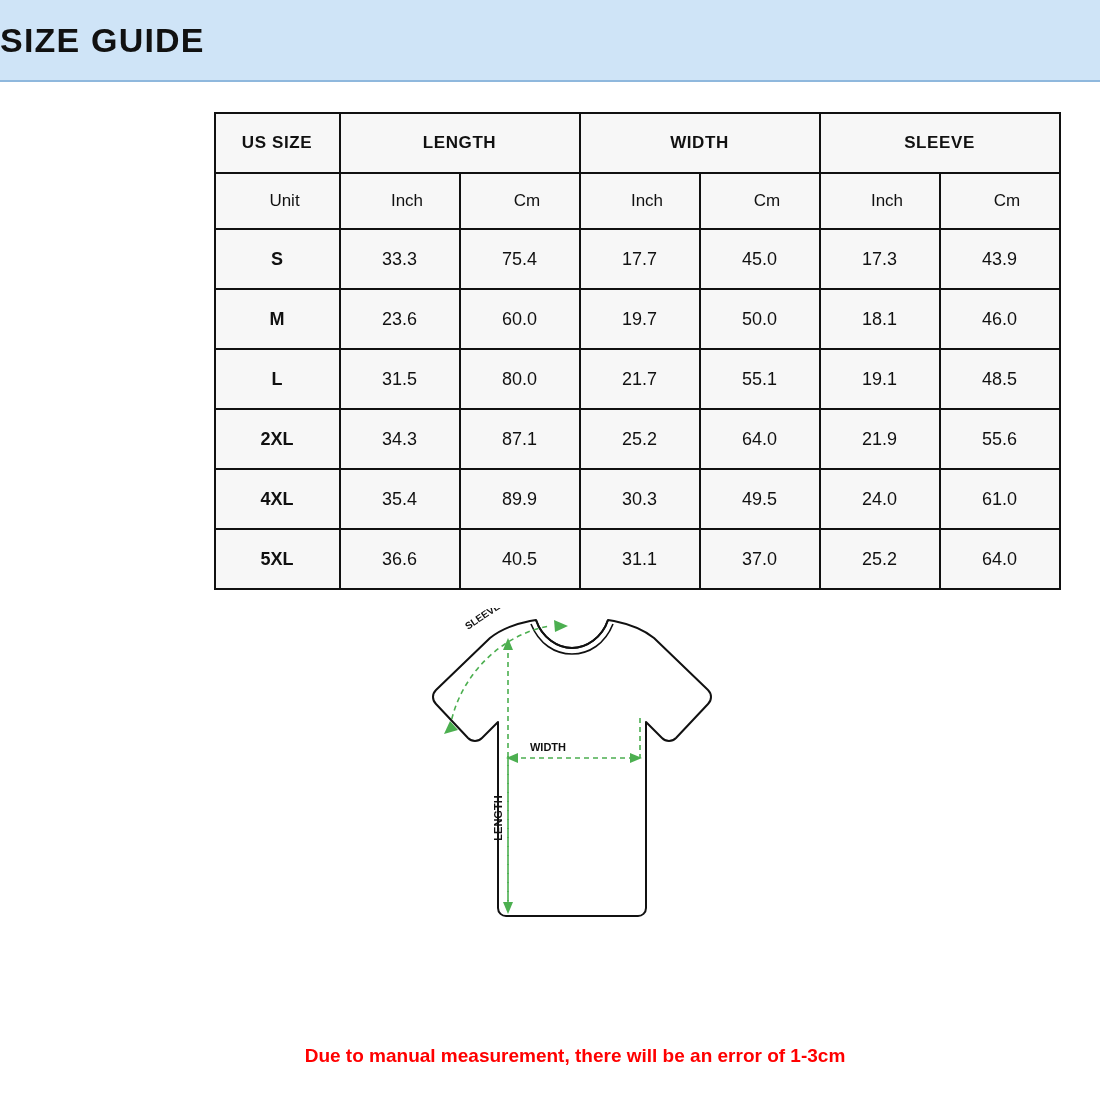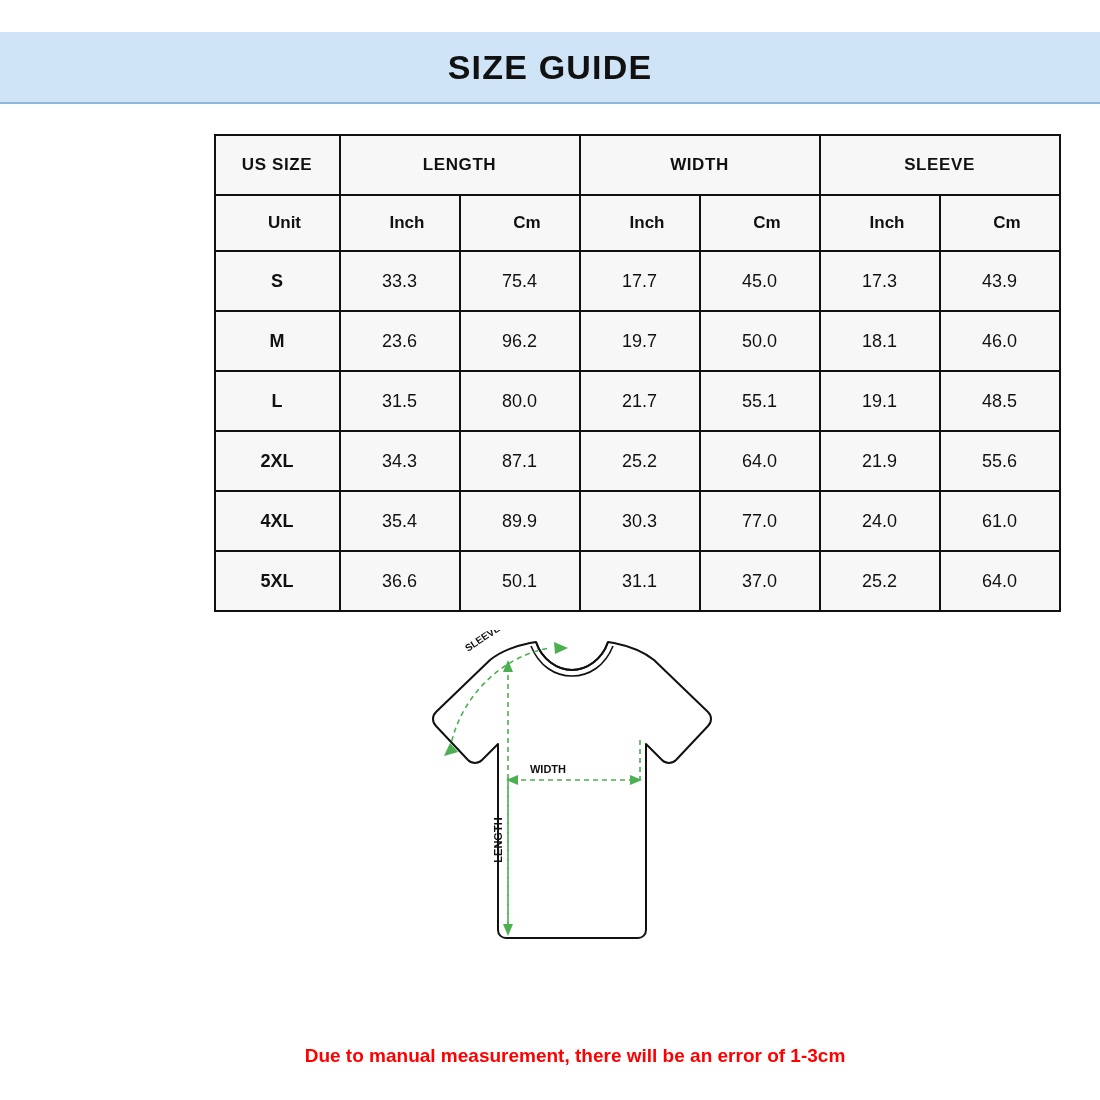--- a/index.html
+++ b/index.html
@@ -12,28 +12,27 @@
     background: #ffffff;
     font-family: "Liberation Sans", sans-serif;
     color: #111111;
     overflow: hidden;
     position: relative;
   }
 
   
   .header {
     width: 1100px;
-    height: 72px;
+    height: 82px;
     background: #cfe4f7;
     border-bottom: 2px solid #8fb8dd;
     display: flex;
     align-items: center;
-    justify-content: center;
+    justify-content: flex-start;
     box-sizing: border-box;
-    margin-top: 32px;
   }
   .header-title {
     font-size: 34px;
     font-weight: bold;
     letter-spacing: 1.2px;
     color: #111111;
     font-family: "Liberation Sans", sans-serif;
   }
 
   
@@ -57,21 +56,21 @@
   }
   .grp-head {
     height: 56px;
     font-size: 17px;
     font-weight: bold;
     letter-spacing: 0.6px;
   }
   .unit-row td {
     height: 52px;
     font-size: 17px;
-    font-weight: bold;
+    font-weight: normal;
     padding-left: 16px;
   }
   .data-row td {
     height: 56px;
     font-size: 18px;
   }
   .data-row td.size-cell {
     font-weight: bold;
     font-size: 18px;
   }
@@ -145,21 +144,21 @@
         <td>33.3</td>
         <td>75.4</td>
         <td>17.7</td>
         <td>45.0</td>
         <td>17.3</td>
         <td>43.9</td>
       </tr>
       <tr class="data-row">
         <td class="size-cell">M</td>
         <td>23.6</td>
-        <td>96.2</td>
+        <td>60.0</td>
         <td>19.7</td>
         <td>50.0</td>
         <td>18.1</td>
         <td>46.0</td>
       </tr>
       <tr class="data-row">
         <td class="size-cell">L</td>
         <td>31.5</td>
         <td>80.0</td>
         <td>21.7</td>
@@ -174,28 +173,28 @@
         <td>25.2</td>
         <td>64.0</td>
         <td>21.9</td>
         <td>55.6</td>
       </tr>
       <tr class="data-row">
         <td class="size-cell">4XL</td>
         <td>35.4</td>
         <td>89.9</td>
         <td>30.3</td>
-        <td>77.0</td>
+        <td>49.5</td>
         <td>24.0</td>
         <td>61.0</td>
       </tr>
       <tr class="data-row">
         <td class="size-cell">5XL</td>
         <td>36.6</td>
-        <td>50.1</td>
+        <td>40.5</td>
         <td>31.1</td>
         <td>37.0</td>
         <td>25.2</td>
         <td>64.0</td>
       </tr>
     </tbody>
   </table>
 </div>
 
 <div class="diagram">

